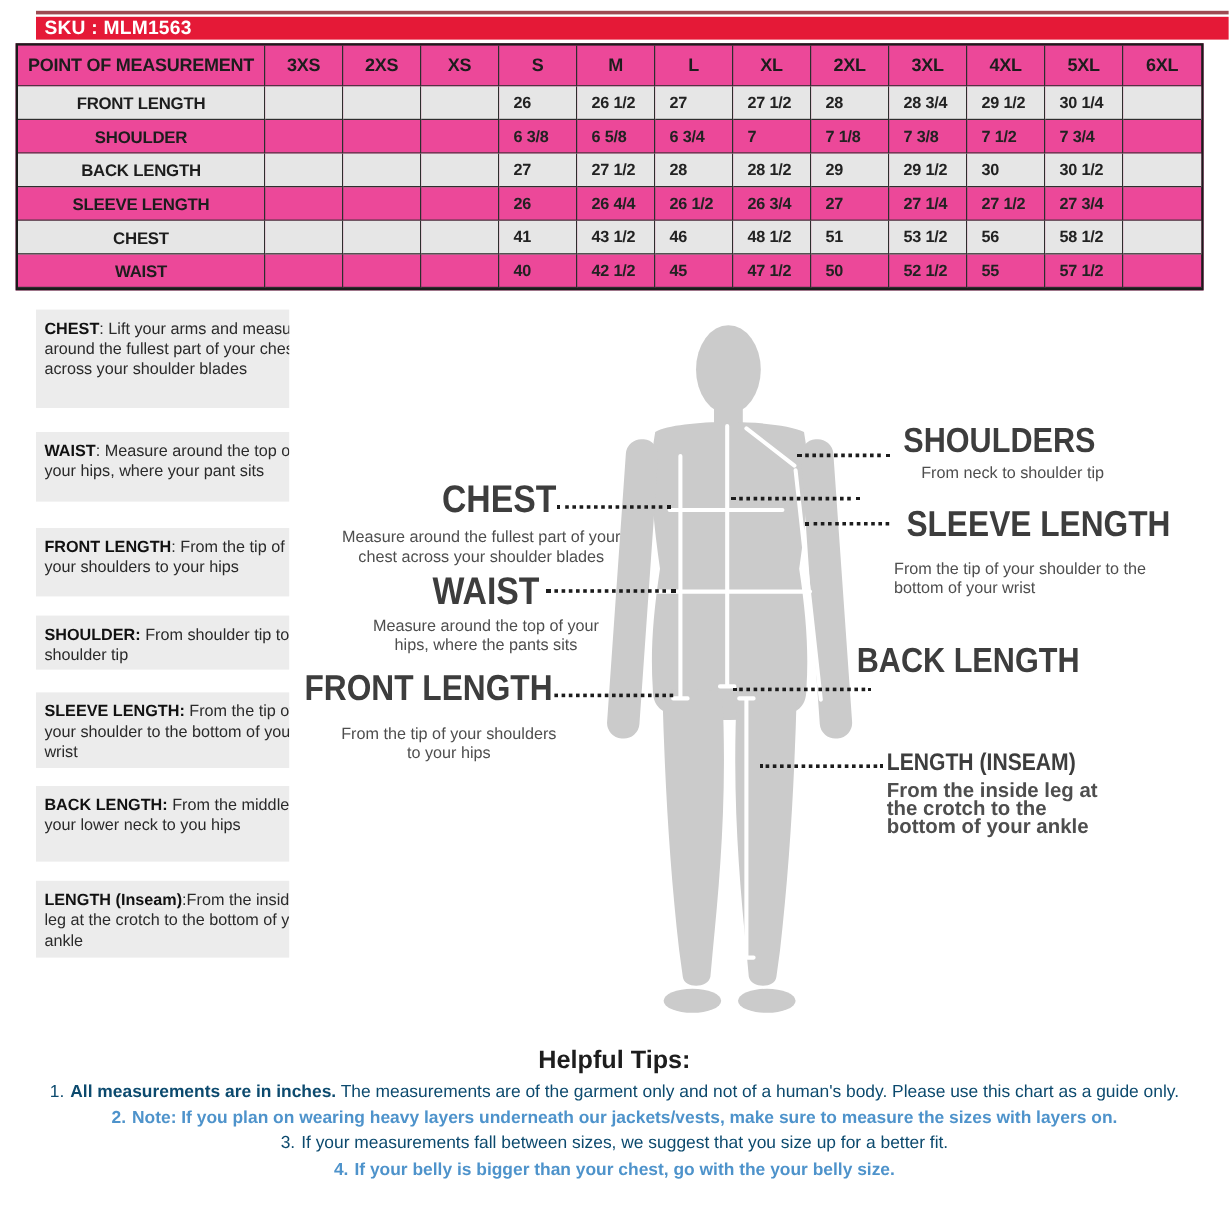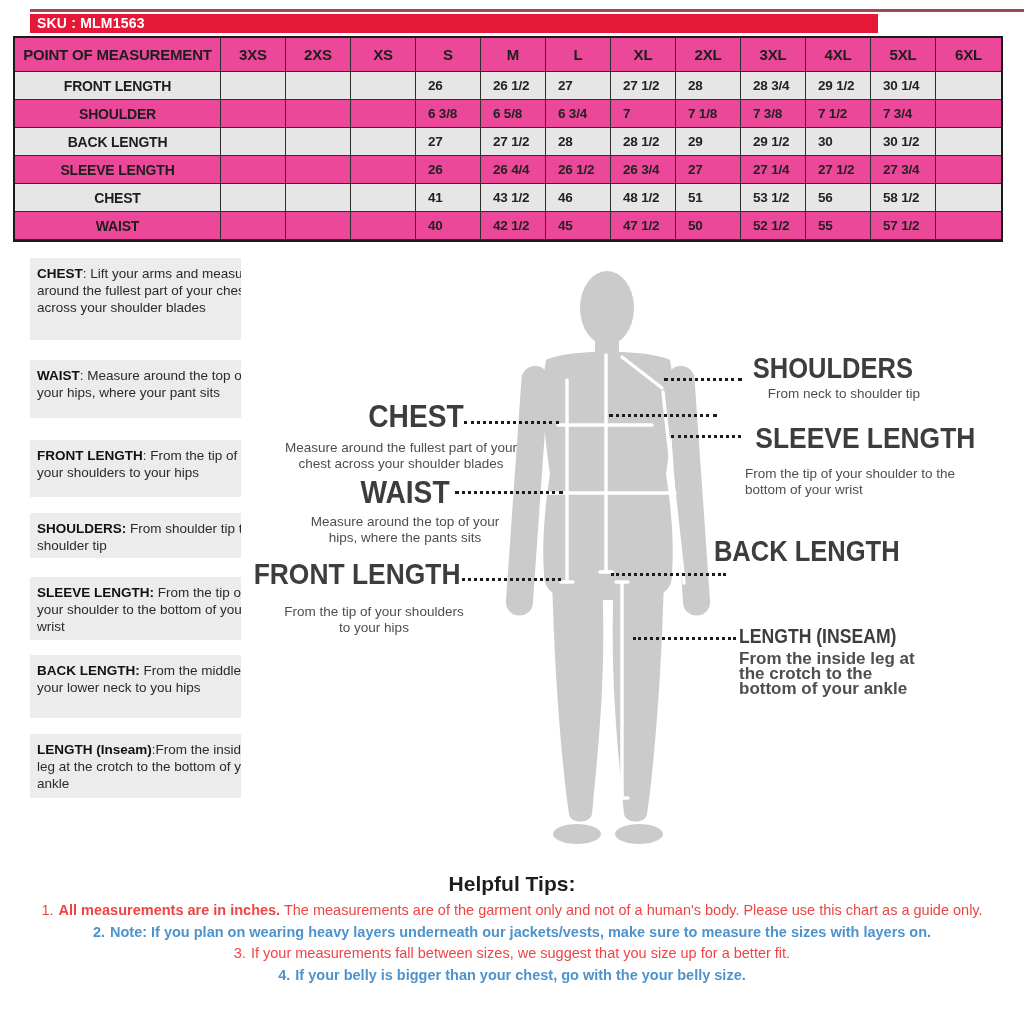--- a/index.html
+++ b/index.html
@@ -3,22 +3,22 @@
 <meta charset="utf-8">
 <style>
   html,body{margin:0;padding:0;}
   body{
     width:1024px;height:1024px;position:relative;background:#fff;
     font-family:"Liberation Sans", sans-serif;color:#1d1d1d;overflow:hidden;
   }
   
   .top-rule{position:absolute;left:30px;top:9px;width:994px;height:3px;background:var(--rule-red,#9d4a52);}
   .sku-bar{
-    position:absolute;left:30px;top:14px;width:848px;height:19px;
-    background:var(--red,#e51937);color:#fff;font-size:14px;font-weight:bold;
+    position:absolute;left:30px;top:14px;width:994px;height:19px;
+    background:var(--red,#e51937);color:#fff;font-size:16px;font-weight:bold;
     line-height:19px;padding-left:7px;box-sizing:border-box;letter-spacing:.2px;
   }
   
   .size-table{
     position:absolute;left:13px;top:36px;
     display:grid;grid-template-columns:206px repeat(12,65px);
     border:2px solid #1b1b1b;background:#ec4899;
   }
   .cell{
     border-right:1px solid #2e2e2e;border-bottom:1px solid #2e2e2e;
@@ -44,21 +44,21 @@
   .mline{stroke:#fff;stroke-width:3.4;fill:none;stroke-linecap:round;}
   .leader{position:absolute;height:0;border-top:3px dotted #1c1c1c;}
   .dlabel{position:absolute;text-align:center;color:#3d3d3d;}
   .dlabel .t{font-weight:bold;line-height:1.05;white-space:nowrap;transform:scaleX(.88);transform-origin:center;}
   .dlabel .d{font-size:13.5px;color:#4e4e4e;line-height:16px;margin-top:6px;}
   .dlabel.left-align{text-align:left;}
   .dlabel.left-align .t{transform-origin:left;}
   
   .tips{position:absolute;left:17px;top:872px;width:990px;text-align:center;}
   .tips .tt{font-weight:bold;font-size:21px;margin-bottom:4px;}
-  .tip-line{font-size:14.5px;line-height:21.5px;color:#ef4444;}
+  .tip-line{font-size:14.5px;line-height:21.5px;color:#0c4a6e;}
   .tip-line .num{margin-right:5px;}
   .tip-line.blue{color:var(--blue,#4e93cb);font-weight:bold;}
 </style>
 </head>
 <body>
 
 <div class="top-rule"></div>
 <div class="sku-bar">SKU : MLM1563</div>
 
 <div class="size-table">
@@ -158,21 +158,21 @@
 <div class="gbox" style="top:258px;height:82px;">
     <div class="inner"><b>CHEST</b><span>: Lift your arms  and measure around the fullest part of your chest across your shoulder blades</span></div>
   </div>
 <div class="gbox" style="top:360px;height:58px;">
     <div class="inner"><b>WAIST</b><span>:  Measure around the top of your hips, where your pant sits</span></div>
   </div>
 <div class="gbox" style="top:440px;height:57px;">
     <div class="inner"><b>FRONT LENGTH</b><span>: From the tip of your shoulders to your hips</span></div>
   </div>
 <div class="gbox" style="top:513px;height:45px;">
-    <div class="inner"><b>SHOULDERS:</b><span> From shoulder tip to shoulder tip</span></div>
+    <div class="inner"><b>SHOULDER:</b><span> From shoulder tip to shoulder tip</span></div>
   </div>
 <div class="gbox" style="top:577px;height:63px;">
     <div class="inner"><b>SLEEVE LENGTH:</b><span> From the tip of your shoulder to the bottom of your wrist</span></div>
   </div>
 <div class="gbox" style="top:655px;height:63px;">
     <div class="inner"><b>BACK LENGTH:</b><span> From the middle of your lower neck to you hips</span></div>
   </div>
 <div class="gbox" style="top:734px;height:64px;">
     <div class="inner"><b>LENGTH (Inseam)</b><span>:From the inside leg at the crotch to the bottom of your ankle</span></div>
   </div>

